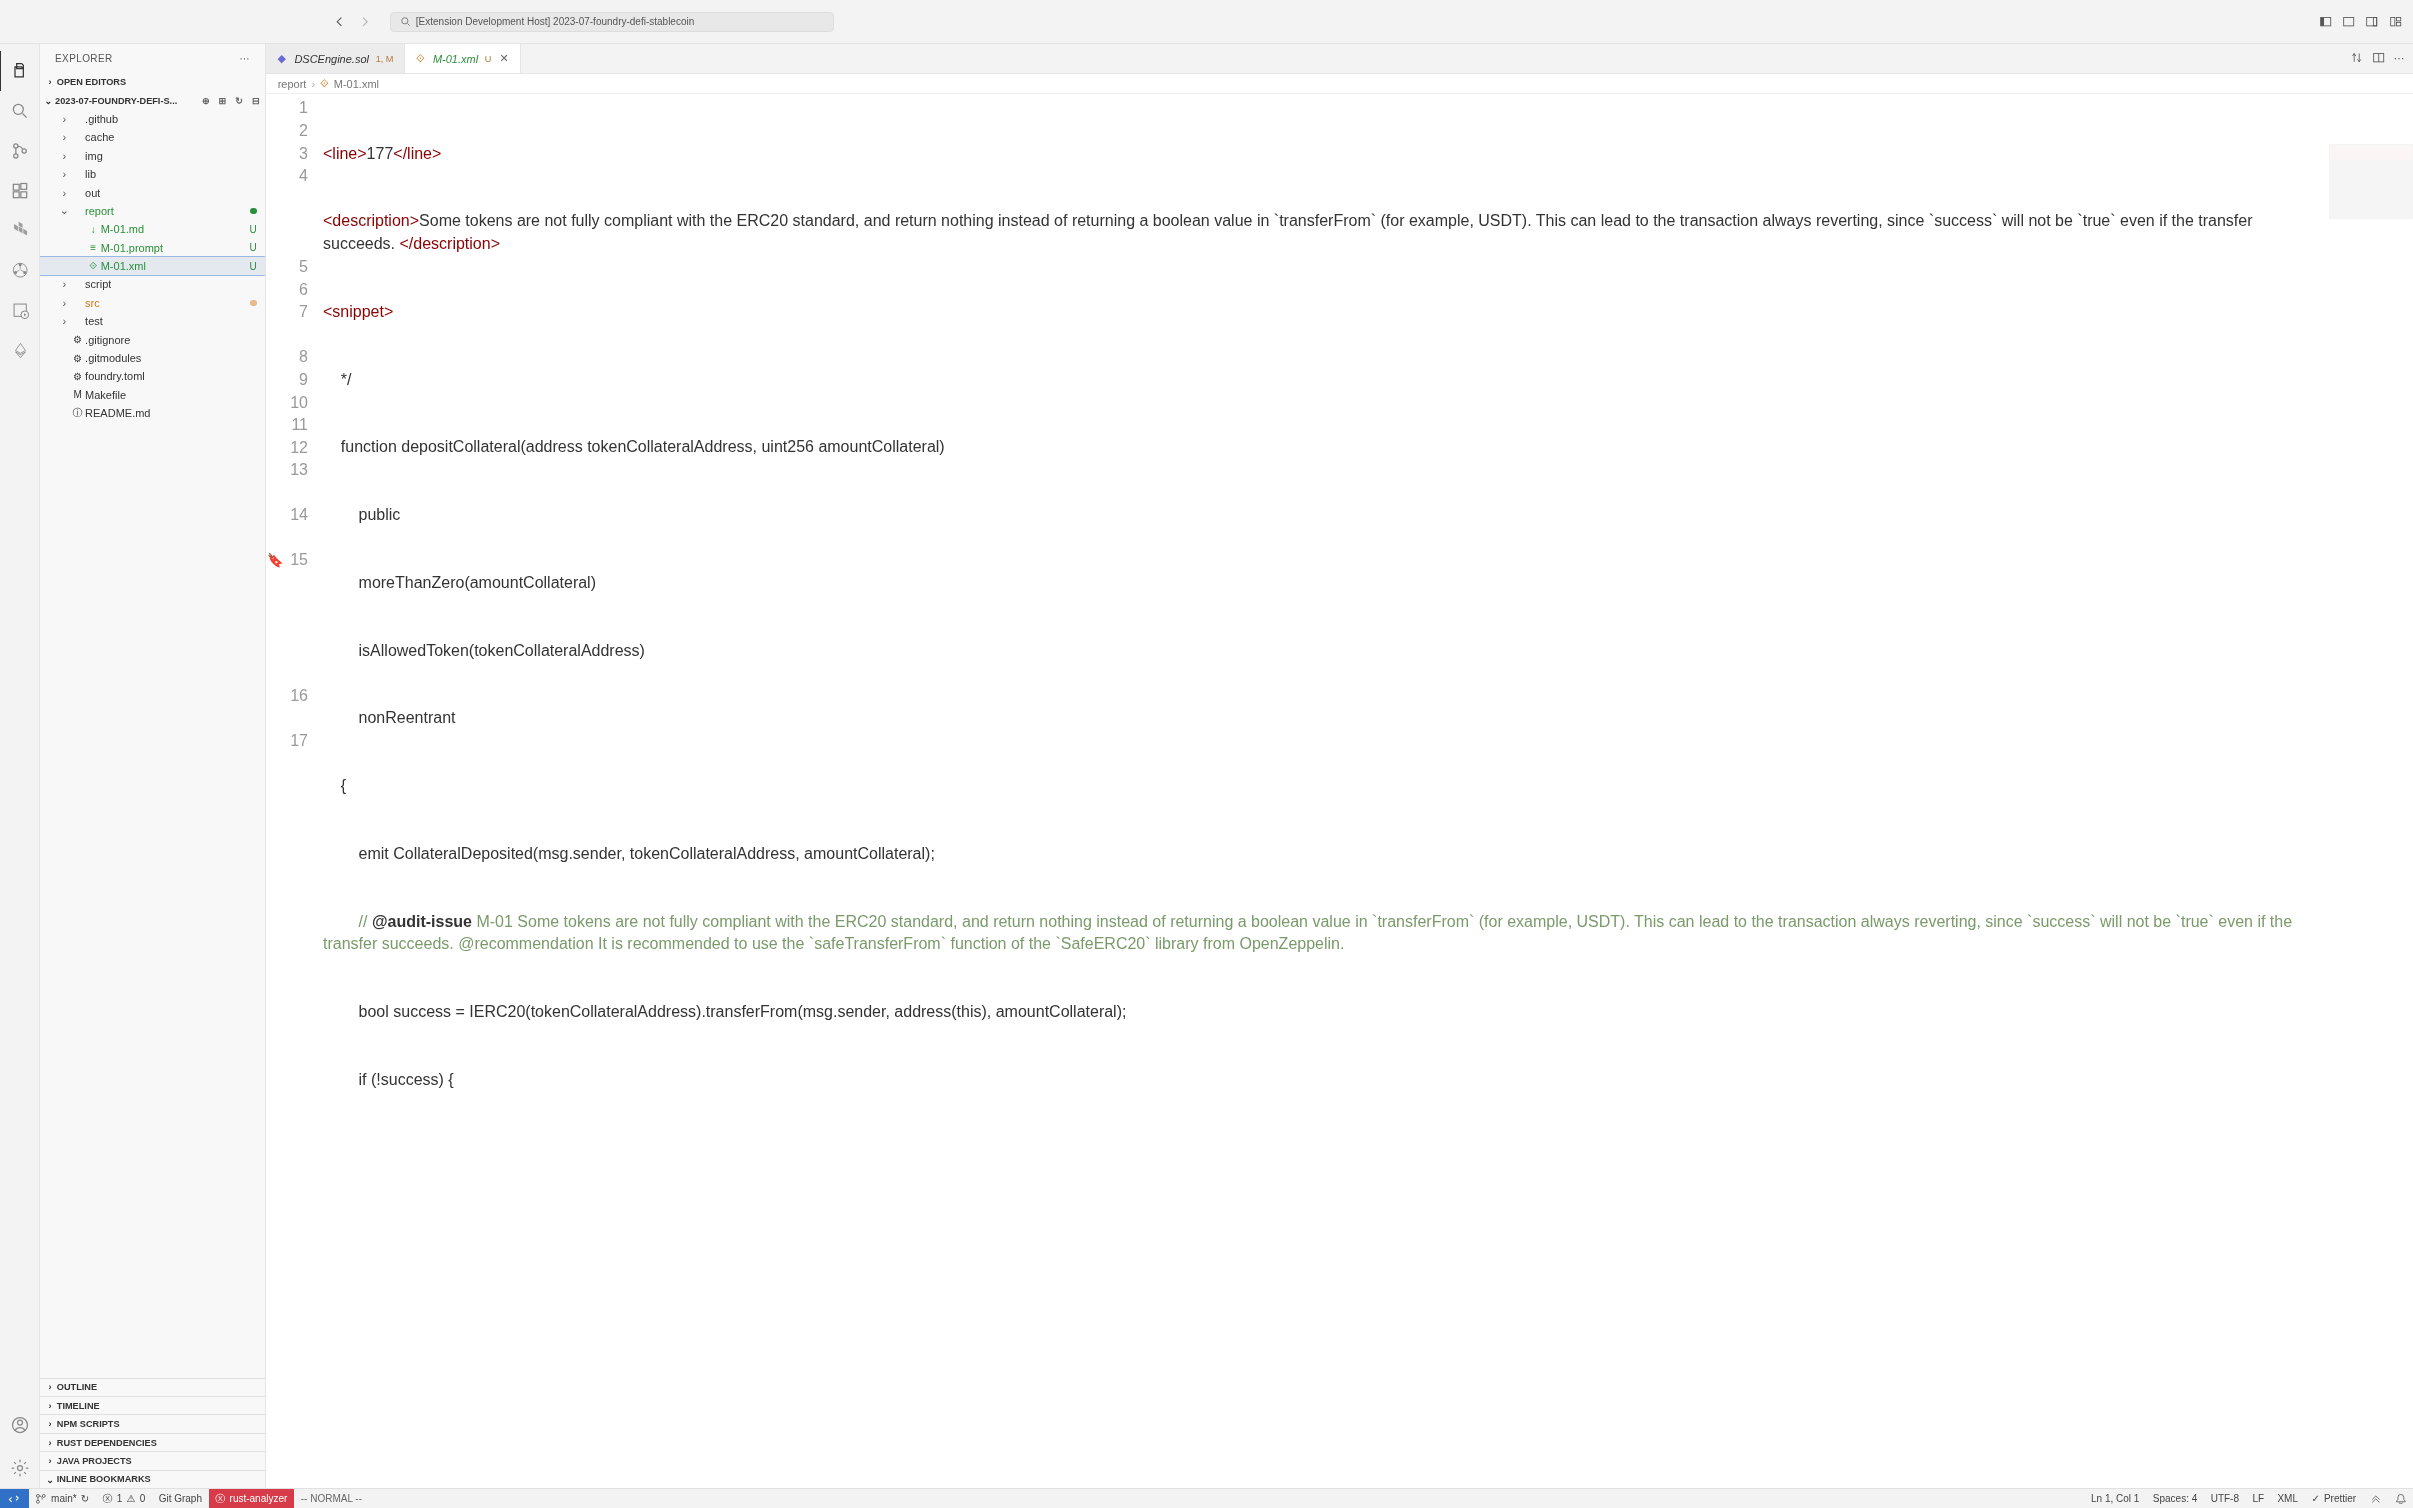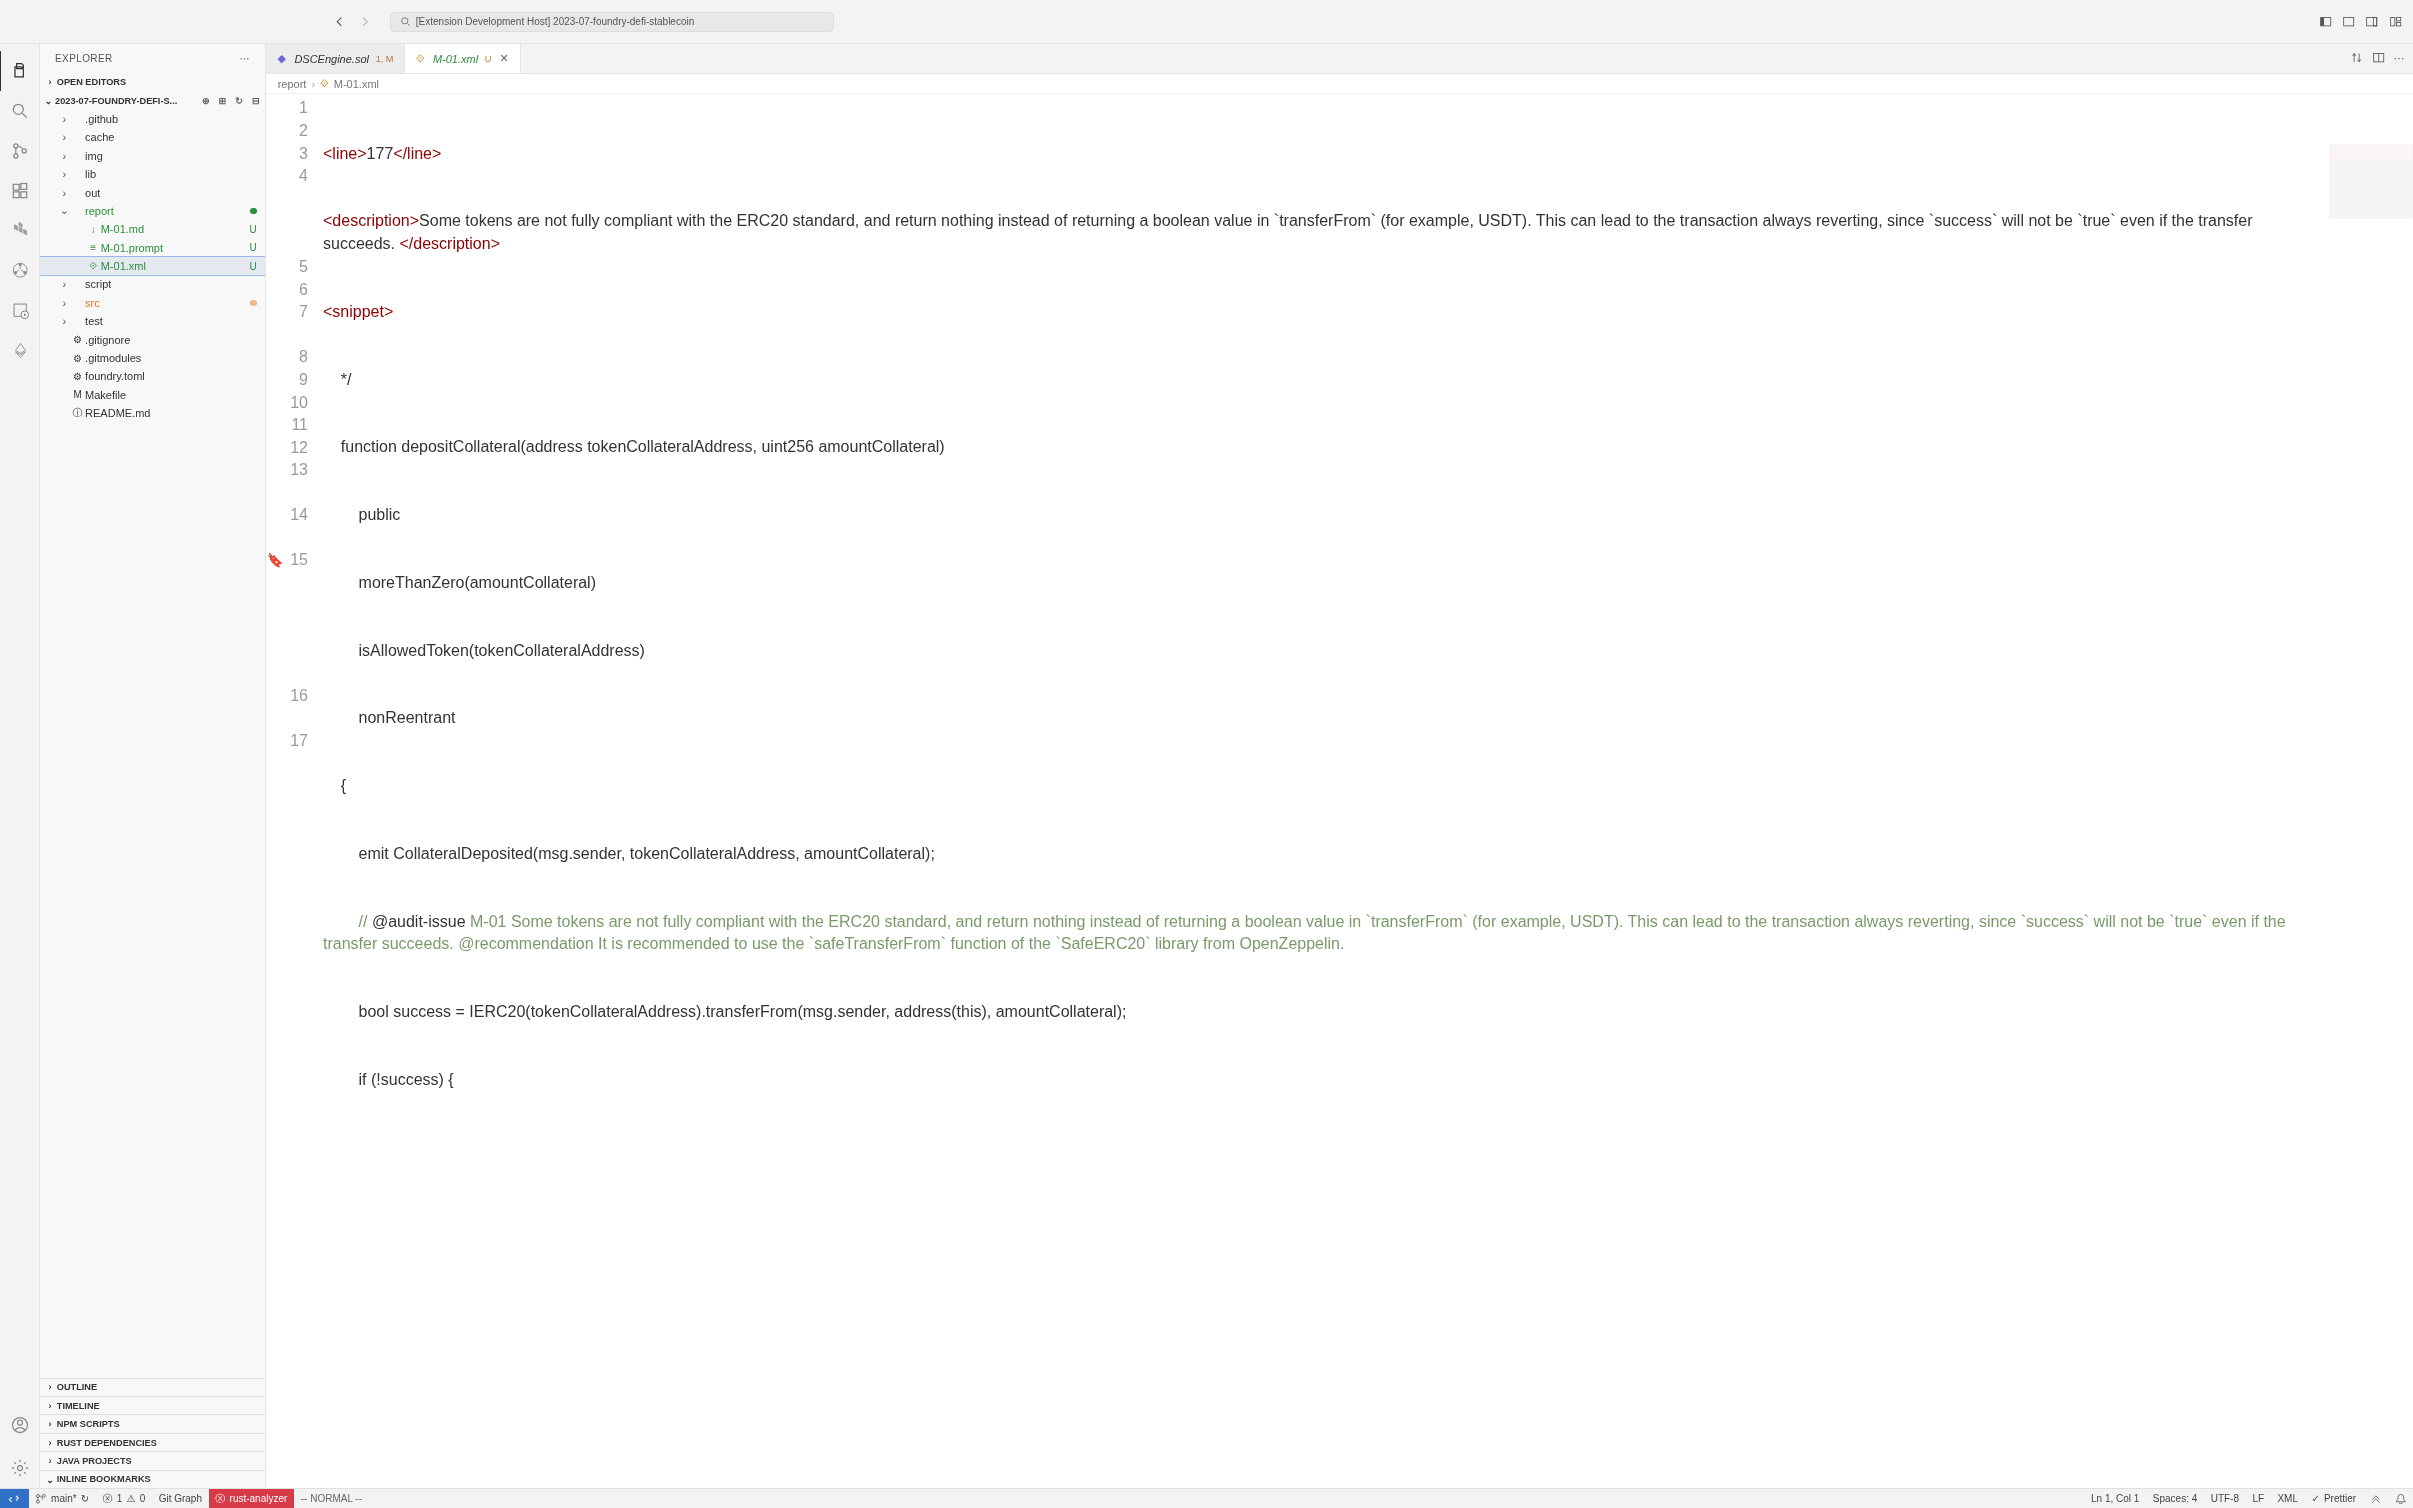--- a/index.html
+++ b/index.html
@@ -51,21 +51,21 @@
 .breadcrumb .sep{color:#aaa}
 .editor{flex:1;display:flex;overflow:auto;font-family:Menlo,Consolas,monospace;font-size:16px;background:#fff;position:relative}
 .gutter{width:57px;text-align:right;padding-right:15px;color:#999;user-select:none;padding-top:3.4px;line-height:22.6px}
 .gutter div{height:22.6px}
 .gutter .tall2{height:45px}.gutter .tall4{height:91px}.gutter .tall6{height:136px}
 .code{flex:1;padding-top:3.4px;line-height:22.6px;white-space:pre-wrap;word-break:break-word;padding-right:84px}
 .code .ln{min-height:22.6px}
 .tag{color:#8b0000}
 .txt{color:#333}
 .cmt{color:#7a9a6a}
-.kw{color:#333;font-weight:400}
+.kw{color:#333;font-weight:700}
 .bookmark{position:absolute;left:1.7px;color:#9966cc;font-size:13.4px}
 .minimap{position:absolute;right:0;top:50px;width:84px;height:75px;background:linear-gradient(#faf0f0 0 20%,#f0f0f0 20% 100%);opacity:.6;border:0.8px solid #eee}
 .statusbar{height:20px;background:#f3f3f3;border-top:0.8px solid #e0e0e0;display:flex;align-items:center;font-size:10px;color:#444}
 .sb-block{padding:0 6.7px;display:flex;align-items:center;gap:4.2px;height:100%}
 .sb-remote{background:#3071c7;color:#fff;width:28.5px;justify-content:center}
 .sb-err{background:#d73a49;color:#fff}
 .sb-spacer{flex:1}
 .sb-right .sb-block{padding:0 6.7px}
 .sb-right{display:flex}
 .vim{color:#666}

